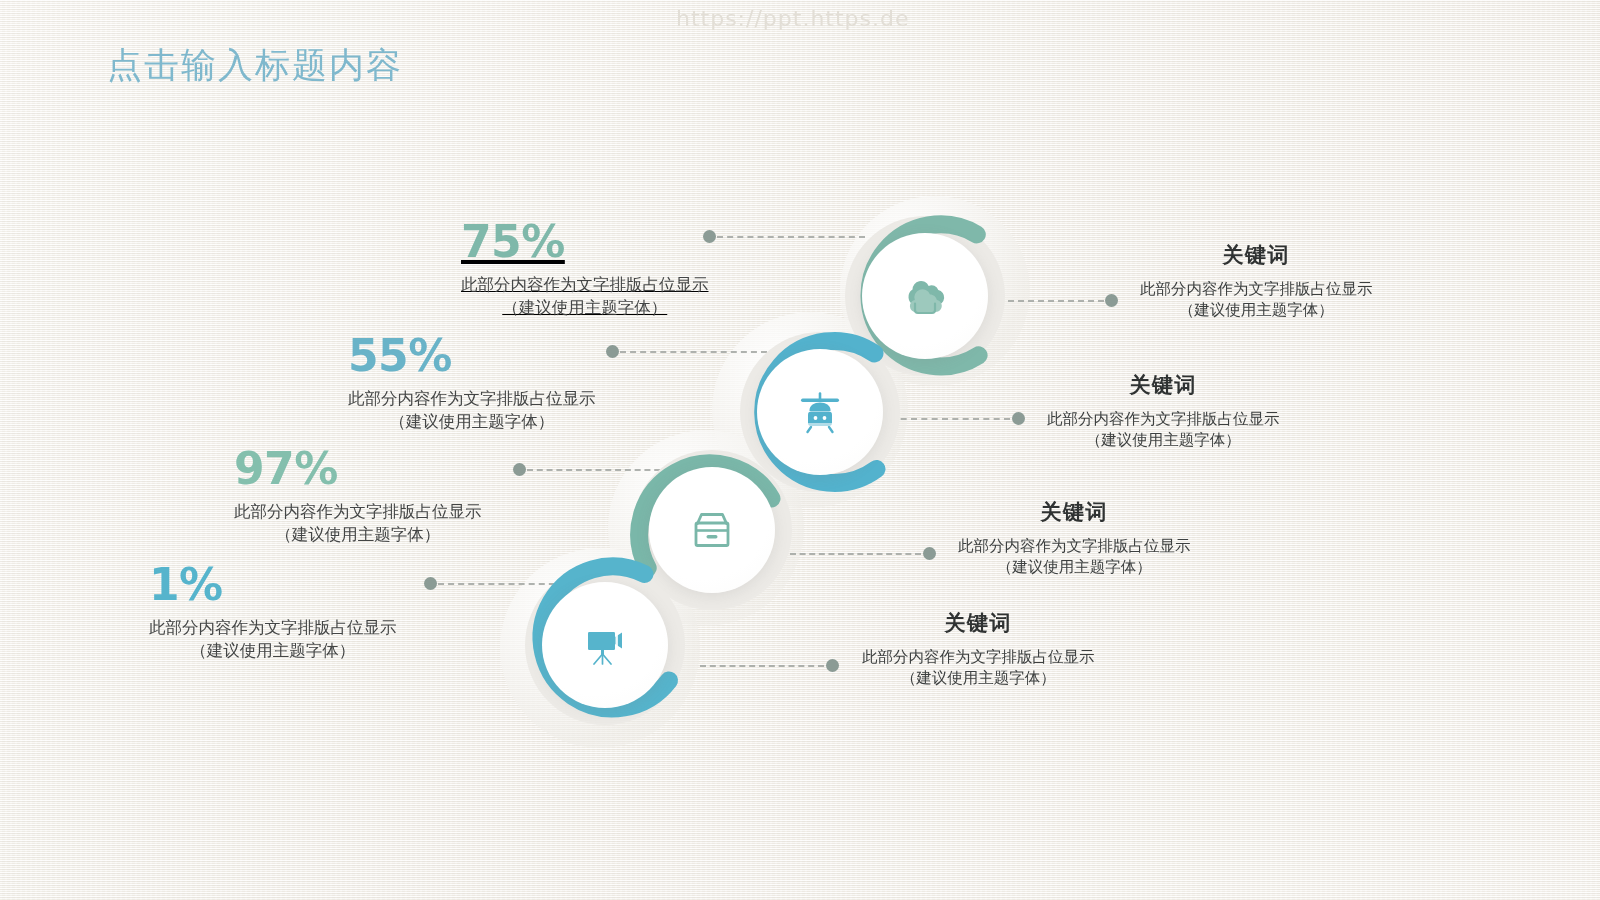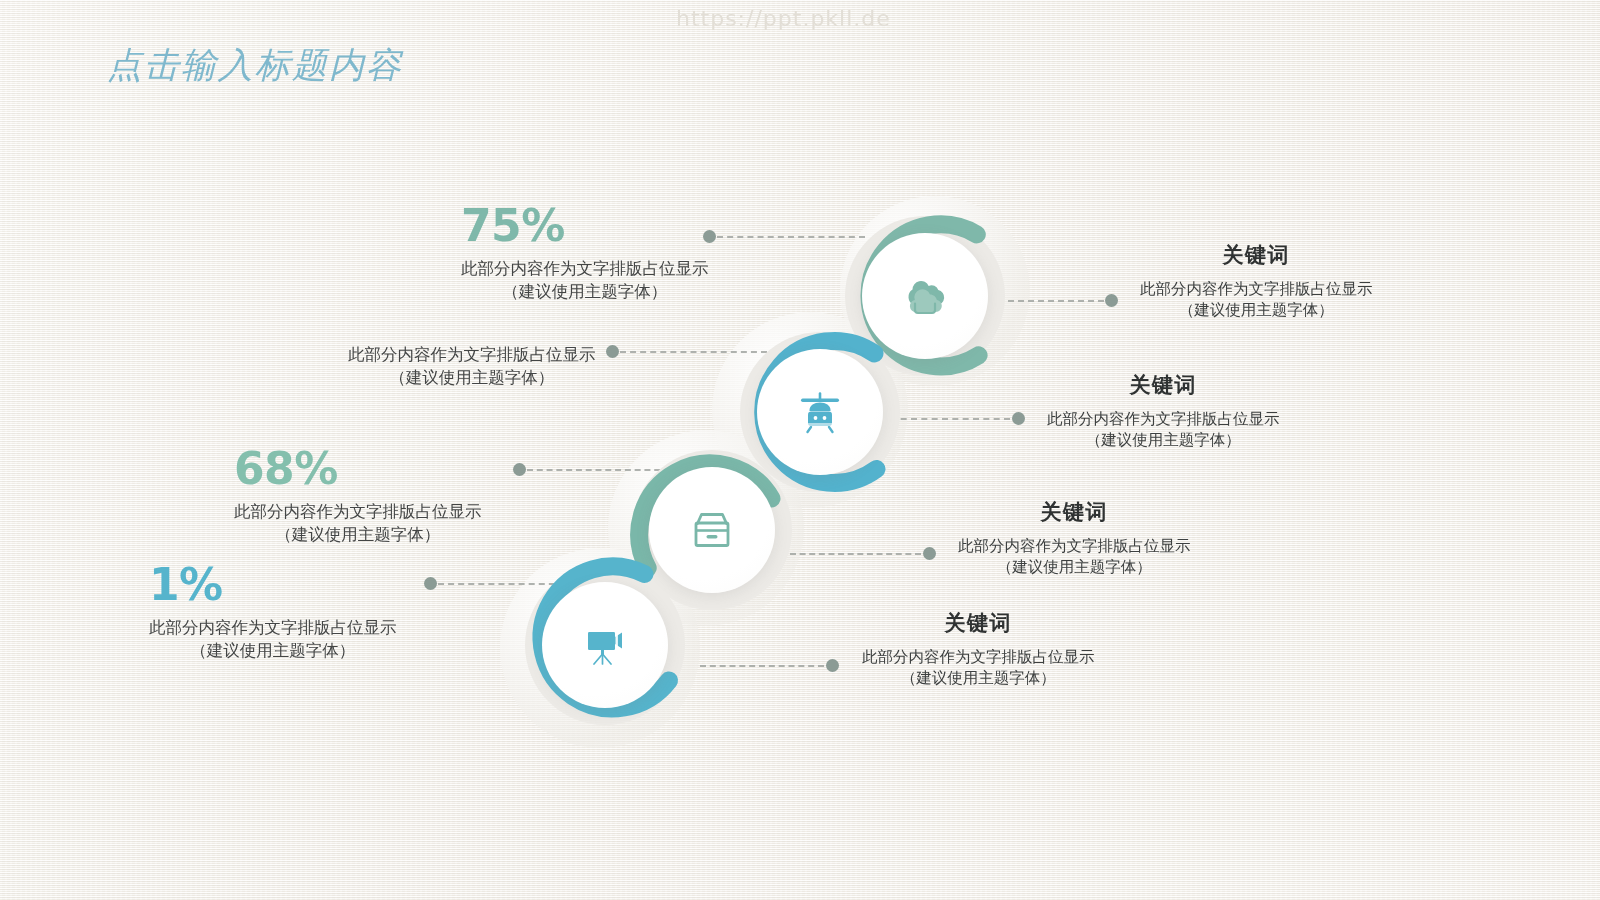--- a/index.html
+++ b/index.html
@@ -60,21 +60,20 @@
   .slide-title {
     position: absolute;
     left: 107px;
     top: 42px;
     font-size: 35px;
     font-weight: 500;
     letter-spacing: 2px;
     color: #7fb8cd;
     font-family: "DejaVu Sans", "Liberation Sans", sans-serif;
     white-space: nowrap;
-    font-style: italic;
   }
 
   
   .blob {
     position: absolute;
     border-radius: 50%;
     background: radial-gradient(circle at 35% 30%, rgba(255,255,255,0.95), rgba(238,236,231,0.55) 70%, rgba(238,236,231,0) 100%);
     pointer-events: none;
   }
 
@@ -167,21 +166,21 @@
     color: #3d4040;
     font-family: "DejaVu Sans", "Liberation Sans", sans-serif;
     text-align: center;
   }
 </style>
 </head>
 <body>
 
 <div id="slide">
 
-  <div class="watermark">https://ppt.pkll.de</div>
+  <div class="watermark">https://ppt.https.de</div>
 
   <div class="slide-title">点击输入标题内容</div>
 
   <div class="blob" style="left:840px; top:196px; width:190px; height:190px;"></div>
   <div class="blob" style="left:712px; top:312px; width:196px; height:196px;"></div>
   <div class="blob" style="left:608px; top:430px; width:196px; height:196px;"></div>
   <div class="blob" style="left:500px; top:548px; width:200px; height:200px;"></div>
 
   <div class="conn" style="left:717px; top:236px; width:148px;"></div>
   <div class="dot" style="left:703px; top:230px;"></div>
@@ -267,37 +266,38 @@
         <path d="M36 15 l7 -4.5 v16 l-7 -4.5z" fill="#56b4cc"></path>
         <rect x="36.5" y="10" width="2.4" height="18" fill="#ffffff" opacity="0.9"></rect>
         <rect x="22" y="28" width="3" height="5" fill="#56b4cc"></rect>
         <path d="M23.5 32 L15 42" stroke="#56b4cc" stroke-width="1.7" stroke-linecap="round"></path>
         <path d="M23.5 32 L32 42" stroke="#56b4cc" stroke-width="1.7" stroke-linecap="round"></path>
         <path d="M23.5 32 L23.5 42" stroke="#56b4cc" stroke-width="1.7" stroke-linecap="round"></path>
       </svg>
     </div>
   </div>
 
-  <div class="stat" style="left:461px; top:204px;">
+  <div class="stat" style="left:461px; top:220px;text-decoration:underline;">
     <div class="pct" style="color:#7fb8aa; text-align:left;">75%</div>
     <div class="body">
       <div>此部分内容作为文字排版占位显示</div>
       <div>（建议使用主题字体）</div>
     </div>
   </div>
 
   <div class="stat" style="left:348px; top:334px;">
+    <div class="pct" style="color:#69b3c8; text-align:left;">55%</div>
     <div class="body">
       <div>此部分内容作为文字排版占位显示</div>
       <div>（建议使用主题字体）</div>
     </div>
   </div>
 
   <div class="stat" style="left:234px; top:447px;">
-    <div class="pct" style="color:#84bfad; text-align:left;">68%</div>
+    <div class="pct" style="color:#84bfad; text-align:left;">97%</div>
     <div class="body">
       <div>此部分内容作为文字排版占位显示</div>
       <div>（建议使用主题字体）</div>
     </div>
   </div>
 
   <div class="stat" style="left:149px; top:563px;">
     <div class="pct" style="color:#56b4cc; text-align:left;">1%</div>
     <div class="body">
       <div>此部分内容作为文字排版占位显示</div>

